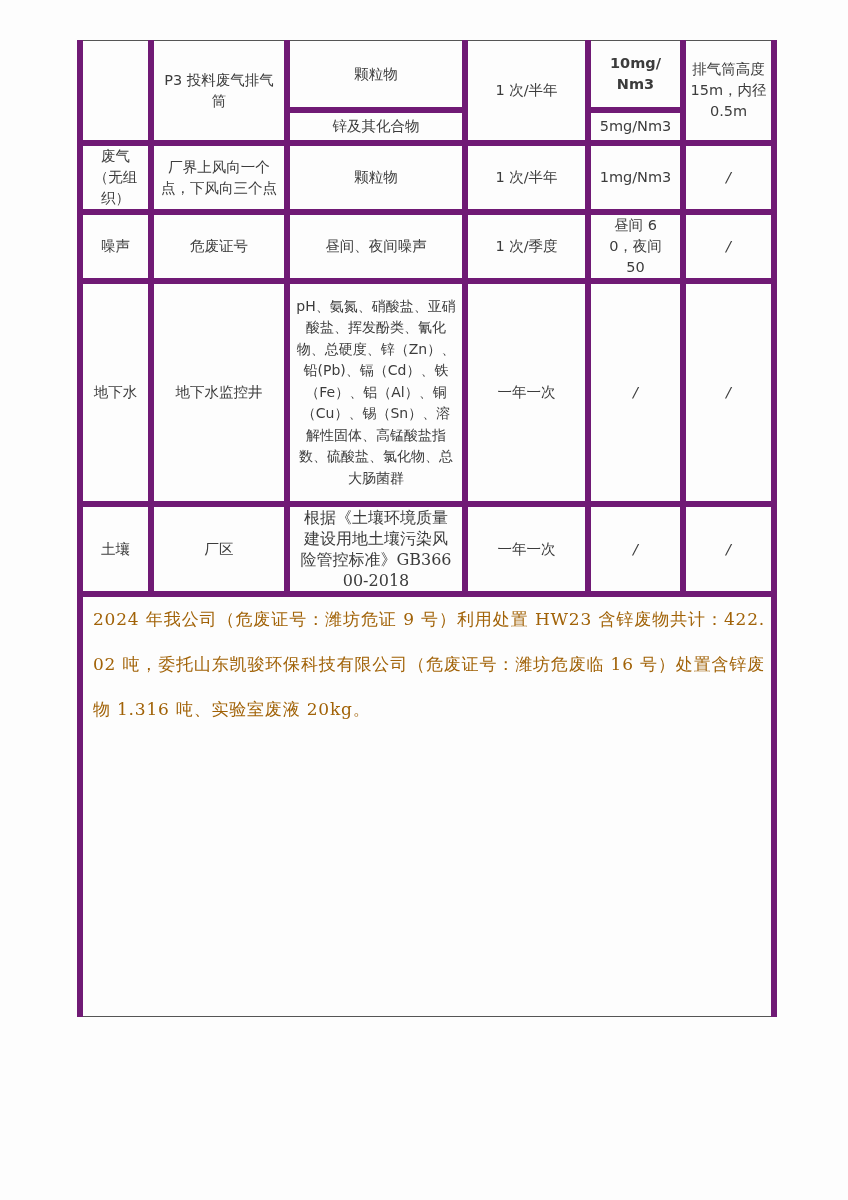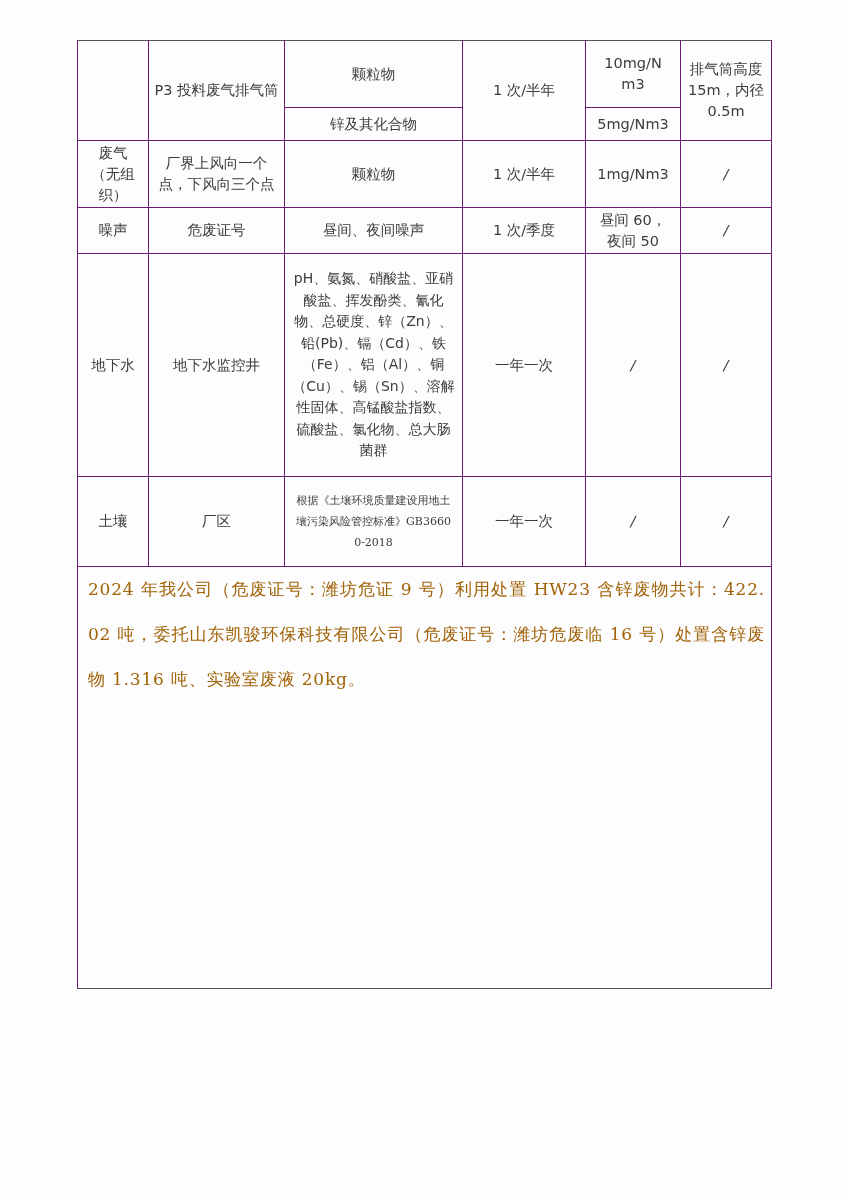--- a/index.html
+++ b/index.html
@@ -17,21 +17,21 @@
     }
     .doc-table {
       position: absolute;
       left: 77px;
       top: 40px;
       width: 694px;
       border-collapse: collapse;
       table-layout: fixed;
     }
     .doc-table td {
-      border: 1px solid #701a75;
+      border: 6px solid #701a75;
       text-align: center;
       vertical-align: middle;
       font-size: 14.5px;
       line-height: 21px;
       padding: 0 4px;
       color: #3c3c3c;
       word-break: break-all;
     }
     .doc-table tr.top-outer td { border-top: 1.5px solid #555; }
     .serif {
@@ -66,21 +66,21 @@
     <col style="width:95px">
     <col style="width:91px">
   </colgroup>
   <tbody>
 
     <tr class="top-outer" style="height:46px">
       <td rowspan="2"></td>
       <td rowspan="2">P3 投料废气排气筒</td>
       <td>颗粒物</td>
       <td rowspan="2">1 次/半年</td>
-      <td style="word-break:break-all;padding:12px 14px;">10mg/Nm3</td>
+      <td style="word-break:break-all;padding:12px 14px;font-weight:bold;">10mg/Nm3</td>
       <td rowspan="2">排气筒高度 15m，内径 0.5m</td>
     </tr>
     <tr style="height:33px">
       <td>锌及其化合物</td>
       <td>5mg/Nm3</td>
     </tr>
 
     <tr style="height:67px">
       <td style="padding:0 8px;">废气（无组织）</td>
       <td style="padding:0 4px;">厂界上风向一个点，下风向三个点</td>
@@ -104,21 +104,21 @@
       <td>地下水监控井</td>
       <td style="padding:8px 6px;font-size:14px;line-height:21.5px;">pH、氨氮、硝酸盐、亚硝酸盐、挥发酚类、氰化物、总硬度、锌（Zn）、铅(Pb)、镉（Cd）、铁（Fe）、铝（Al）、铜（Cu）、锡（Sn）、溶解性固体、高锰酸盐指数、硫酸盐、氯化物、总大肠菌群</td>
       <td class="serif">一年一次</td>
       <td class="slash">/</td>
       <td class="slash">/</td>
     </tr>
 
     <tr style="height:90px">
       <td>土壤</td>
       <td class="serif">厂区</td>
-      <td class="serif" style="padding:0 8px;font-size:11px;">根据《土壤环境质量建设用地土壤污染风险管控标准》GB36600-2018</td>
+      <td class="serif" style="padding:0 8px;font-size:16px;">根据《土壤环境质量建设用地土壤污染风险管控标准》GB36600-2018</td>
       <td class="serif">一年一次</td>
       <td class="slash">/</td>
       <td class="slash">/</td>
     </tr>
 
     <tr style="height:422px">
       <td colspan="6" class="note-cell">
         <div class="note-text">2024 年我公司（危废证号：潍坊危证 9 号）利用处置 HW23 含锌废物共计：422.02 吨，委托山东凯骏环保科技有限公司（危废证号：潍坊危废临 16 号）处置含锌废物 1.316 吨、实验室废液 20kg。</div>
       </td>
     </tr>

